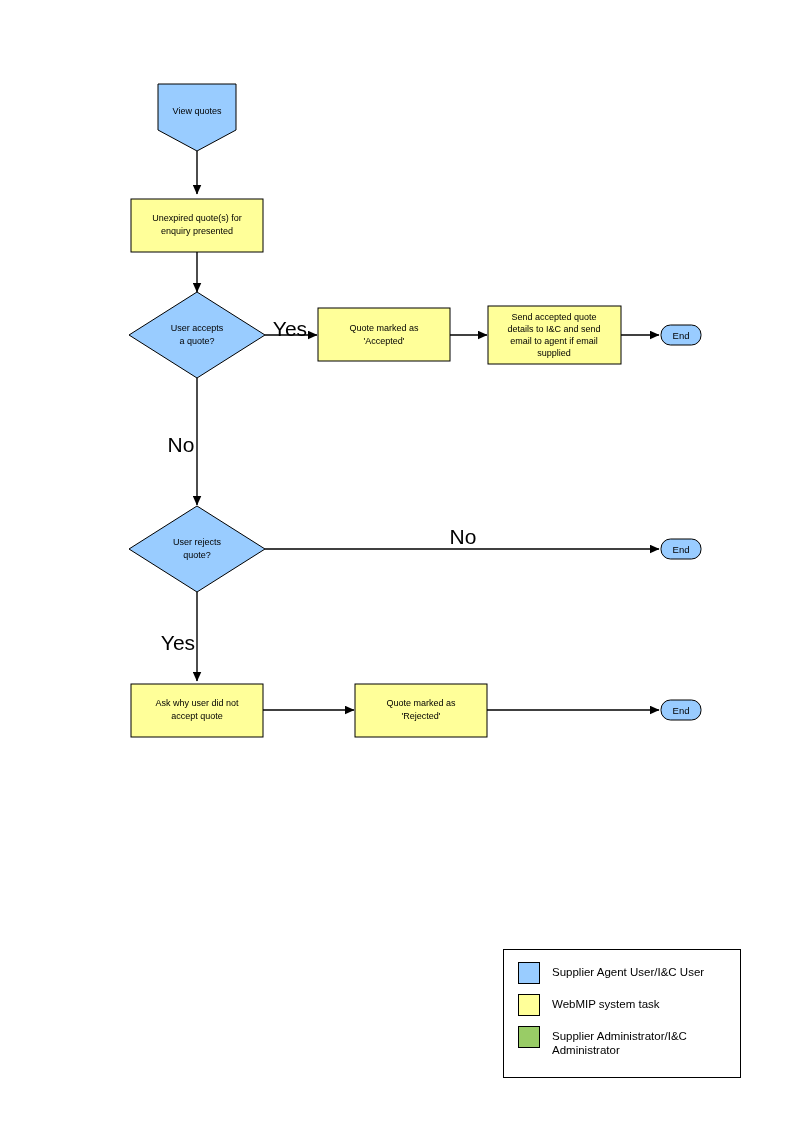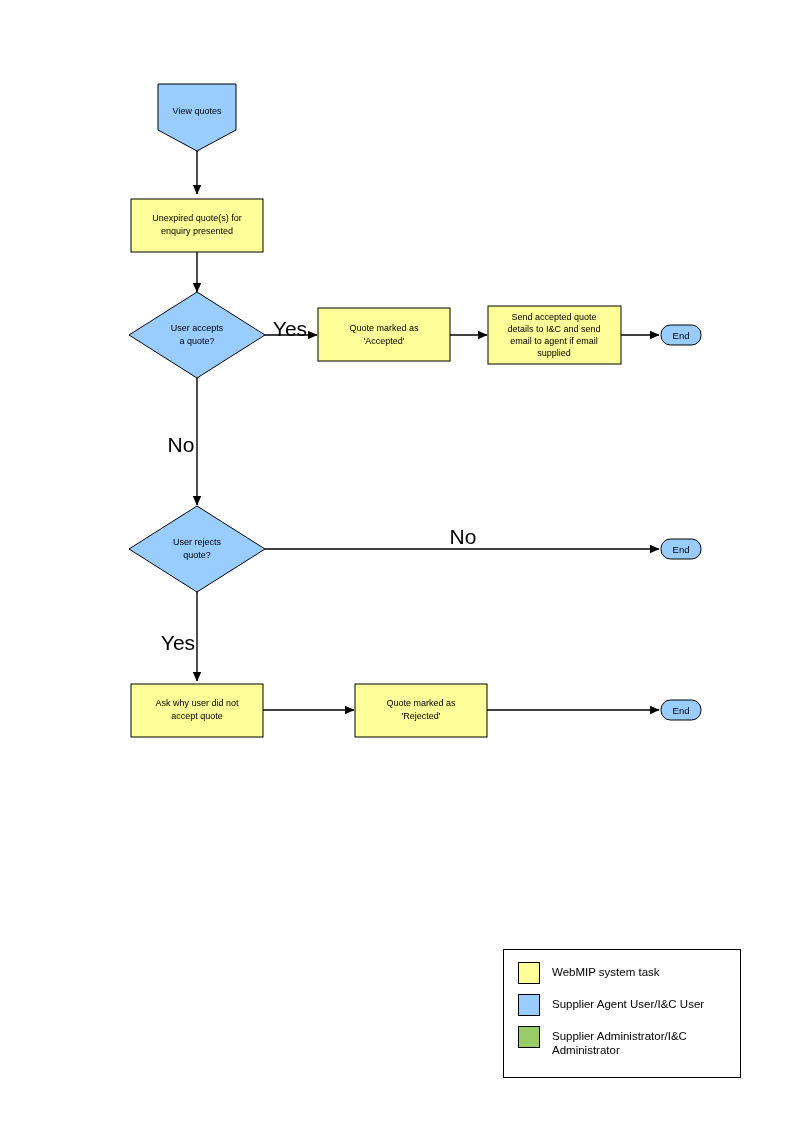--- a/index.html
+++ b/index.html
@@ -207,26 +207,26 @@
     </g>
 
     <g>
       <rect class="node-shape" x="661" y="700" width="40" height="20" rx="9.5" ry="9.5" fill="#99CCFF"></rect>
       <text class="node-label-end" x="681" y="711">End</text>
     </g>
   </svg>
 
   <div class="legend-box" style="left:503px; top:949px; width:238px; height:129px; padding:12px 12px 0 14px;">
     <div class="legend-row">
+      <span class="legend-swatch" style="background:#99CCFF;"></span>
+      <span class="legend-text">Supplier Agent User/I&amp;C User</span>
+    </div>
+    <div class="legend-row">
       <span class="legend-swatch" style="background:#FFFF99;"></span>
       <span class="legend-text">WebMIP system task</span>
-    </div>
-    <div class="legend-row">
-      <span class="legend-swatch" style="background:#99CCFF;"></span>
-      <span class="legend-text">Supplier Agent User/I&amp;C User</span>
     </div>
     <div class="legend-row">
       <span class="legend-swatch" style="background:#99CC66;"></span>
       <span class="legend-text">Supplier Administrator/I&amp;C
 Administrator</span>
     </div>
   </div>
 
 </div>
 

